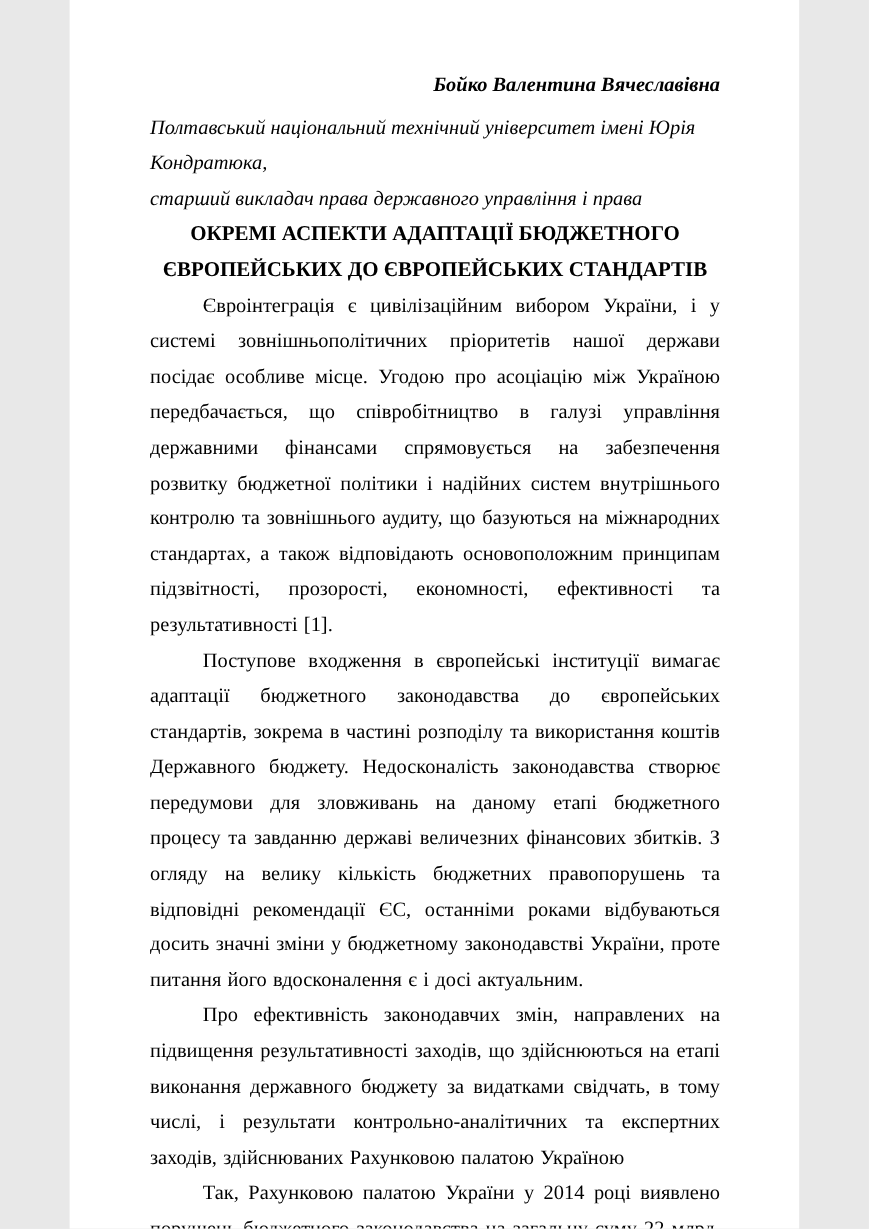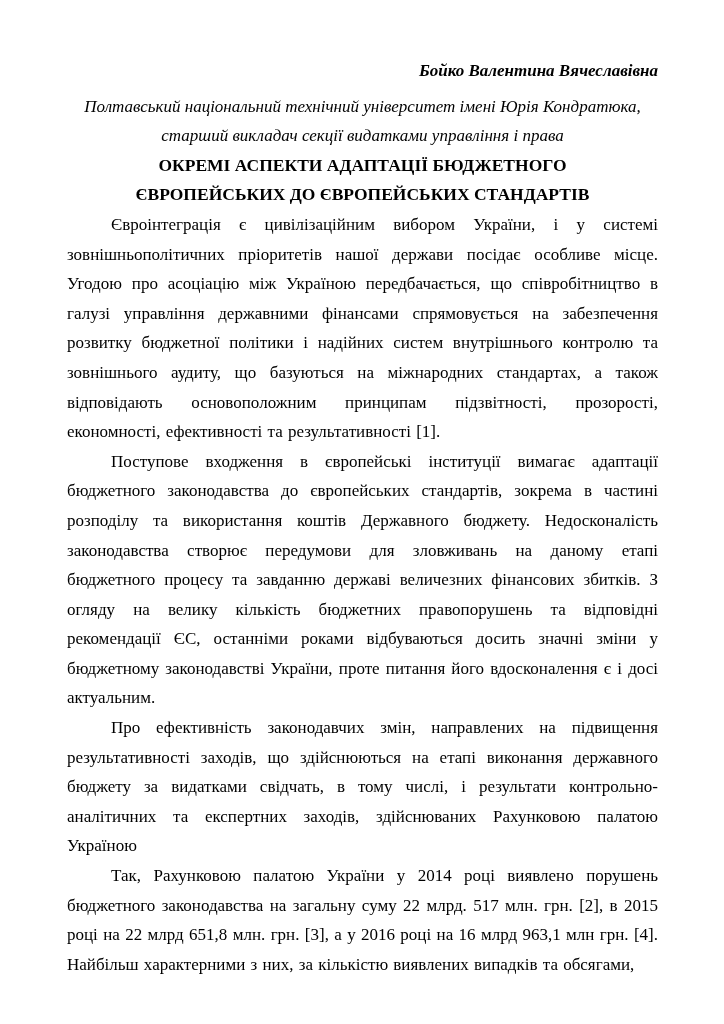--- a/index.html
+++ b/index.html
@@ -3,40 +3,40 @@
 <meta charset="utf-8">
 <style>
   * { box-sizing: border-box; }
   html, body {
     margin: 0;
     padding: 0;
     background: #e8e8e8;
   }
   .page {
     position: relative;
-    width: 724px;
+    width: 608px;
     height: 1024px;
     margin: 0 auto;
     background: #ffffff;
     color: #000000;
     font-family: "Liberation Serif", "DejaVu Serif", serif;
     font-size: 17px;
     line-height: 29.6px;
     padding: 56px 66px 40px 67px;
     overflow: hidden;
   }
   .author {
     margin: 0 0 6px 0;
     text-align: right;
     font-weight: bold;
     font-style: italic;
   }
   .affiliation {
     margin: 0;
-    text-align: center;
+    text-align: left;
     font-style: italic;
   }
   .title {
     margin: 0;
     text-align: center;
     font-weight: bold;
     font-size: 17.5px;
     line-height: 29.6px;
   }
   .body-para {
@@ -48,21 +48,21 @@
 </style>
 </head>
 <body>
 
 <div class="page">
 
   <p class="author">Бойко Валентина Вячеславівна</p>
 
   <p class="affiliation">Полтавський національний технічний університет імені Юрія Кондратюка,</p>
 
-  <p class="affiliation">старший викладач секції видатками управління і права</p>
+  <p class="affiliation">старший викладач права державного управління і права</p>
 
   <h1 class="title">
     <span>ОКРЕМІ АСПЕКТИ АДАПТАЦІЇ БЮДЖЕТНОГО</span><br>
     <span>ЄВРОПЕЙСЬКИХ ДО ЄВРОПЕЙСЬКИХ СТАНДАРТІВ</span>
   </h1>
 
   <p class="body-para">Євроінтеграція є цивілізаційним вибором України, і у системі зовнішньополітичних пріоритетів нашої держави посідає особливе місце. Угодою про асоціацію між Україною передбачається, що співробітництво в галузі управління державними фінансами спрямовується на забезпечення розвитку бюджетної політики і надійних систем внутрішнього контролю та зовнішнього аудиту, що базуються на міжнародних стандартах, а також відповідають основоположним принципам підзвітності, прозорості, економності, ефективності та результативності [1].</p>
 
   <p class="body-para">Поступове входження в європейські інституції вимагає адаптації бюджетного законодавства до європейських стандартів, зокрема в частині розподілу та використання коштів Державного бюджету. Недосконалість законодавства створює передумови для зловживань на даному етапі бюджетного процесу та завданню державі величезних фінансових збитків. З огляду на велику кількість бюджетних правопорушень та відповідні рекомендації ЄС, останніми роками відбуваються досить значні зміни у бюджетному законодавстві України, проте питання його вдосконалення є і досі актуальним.</p>
 

